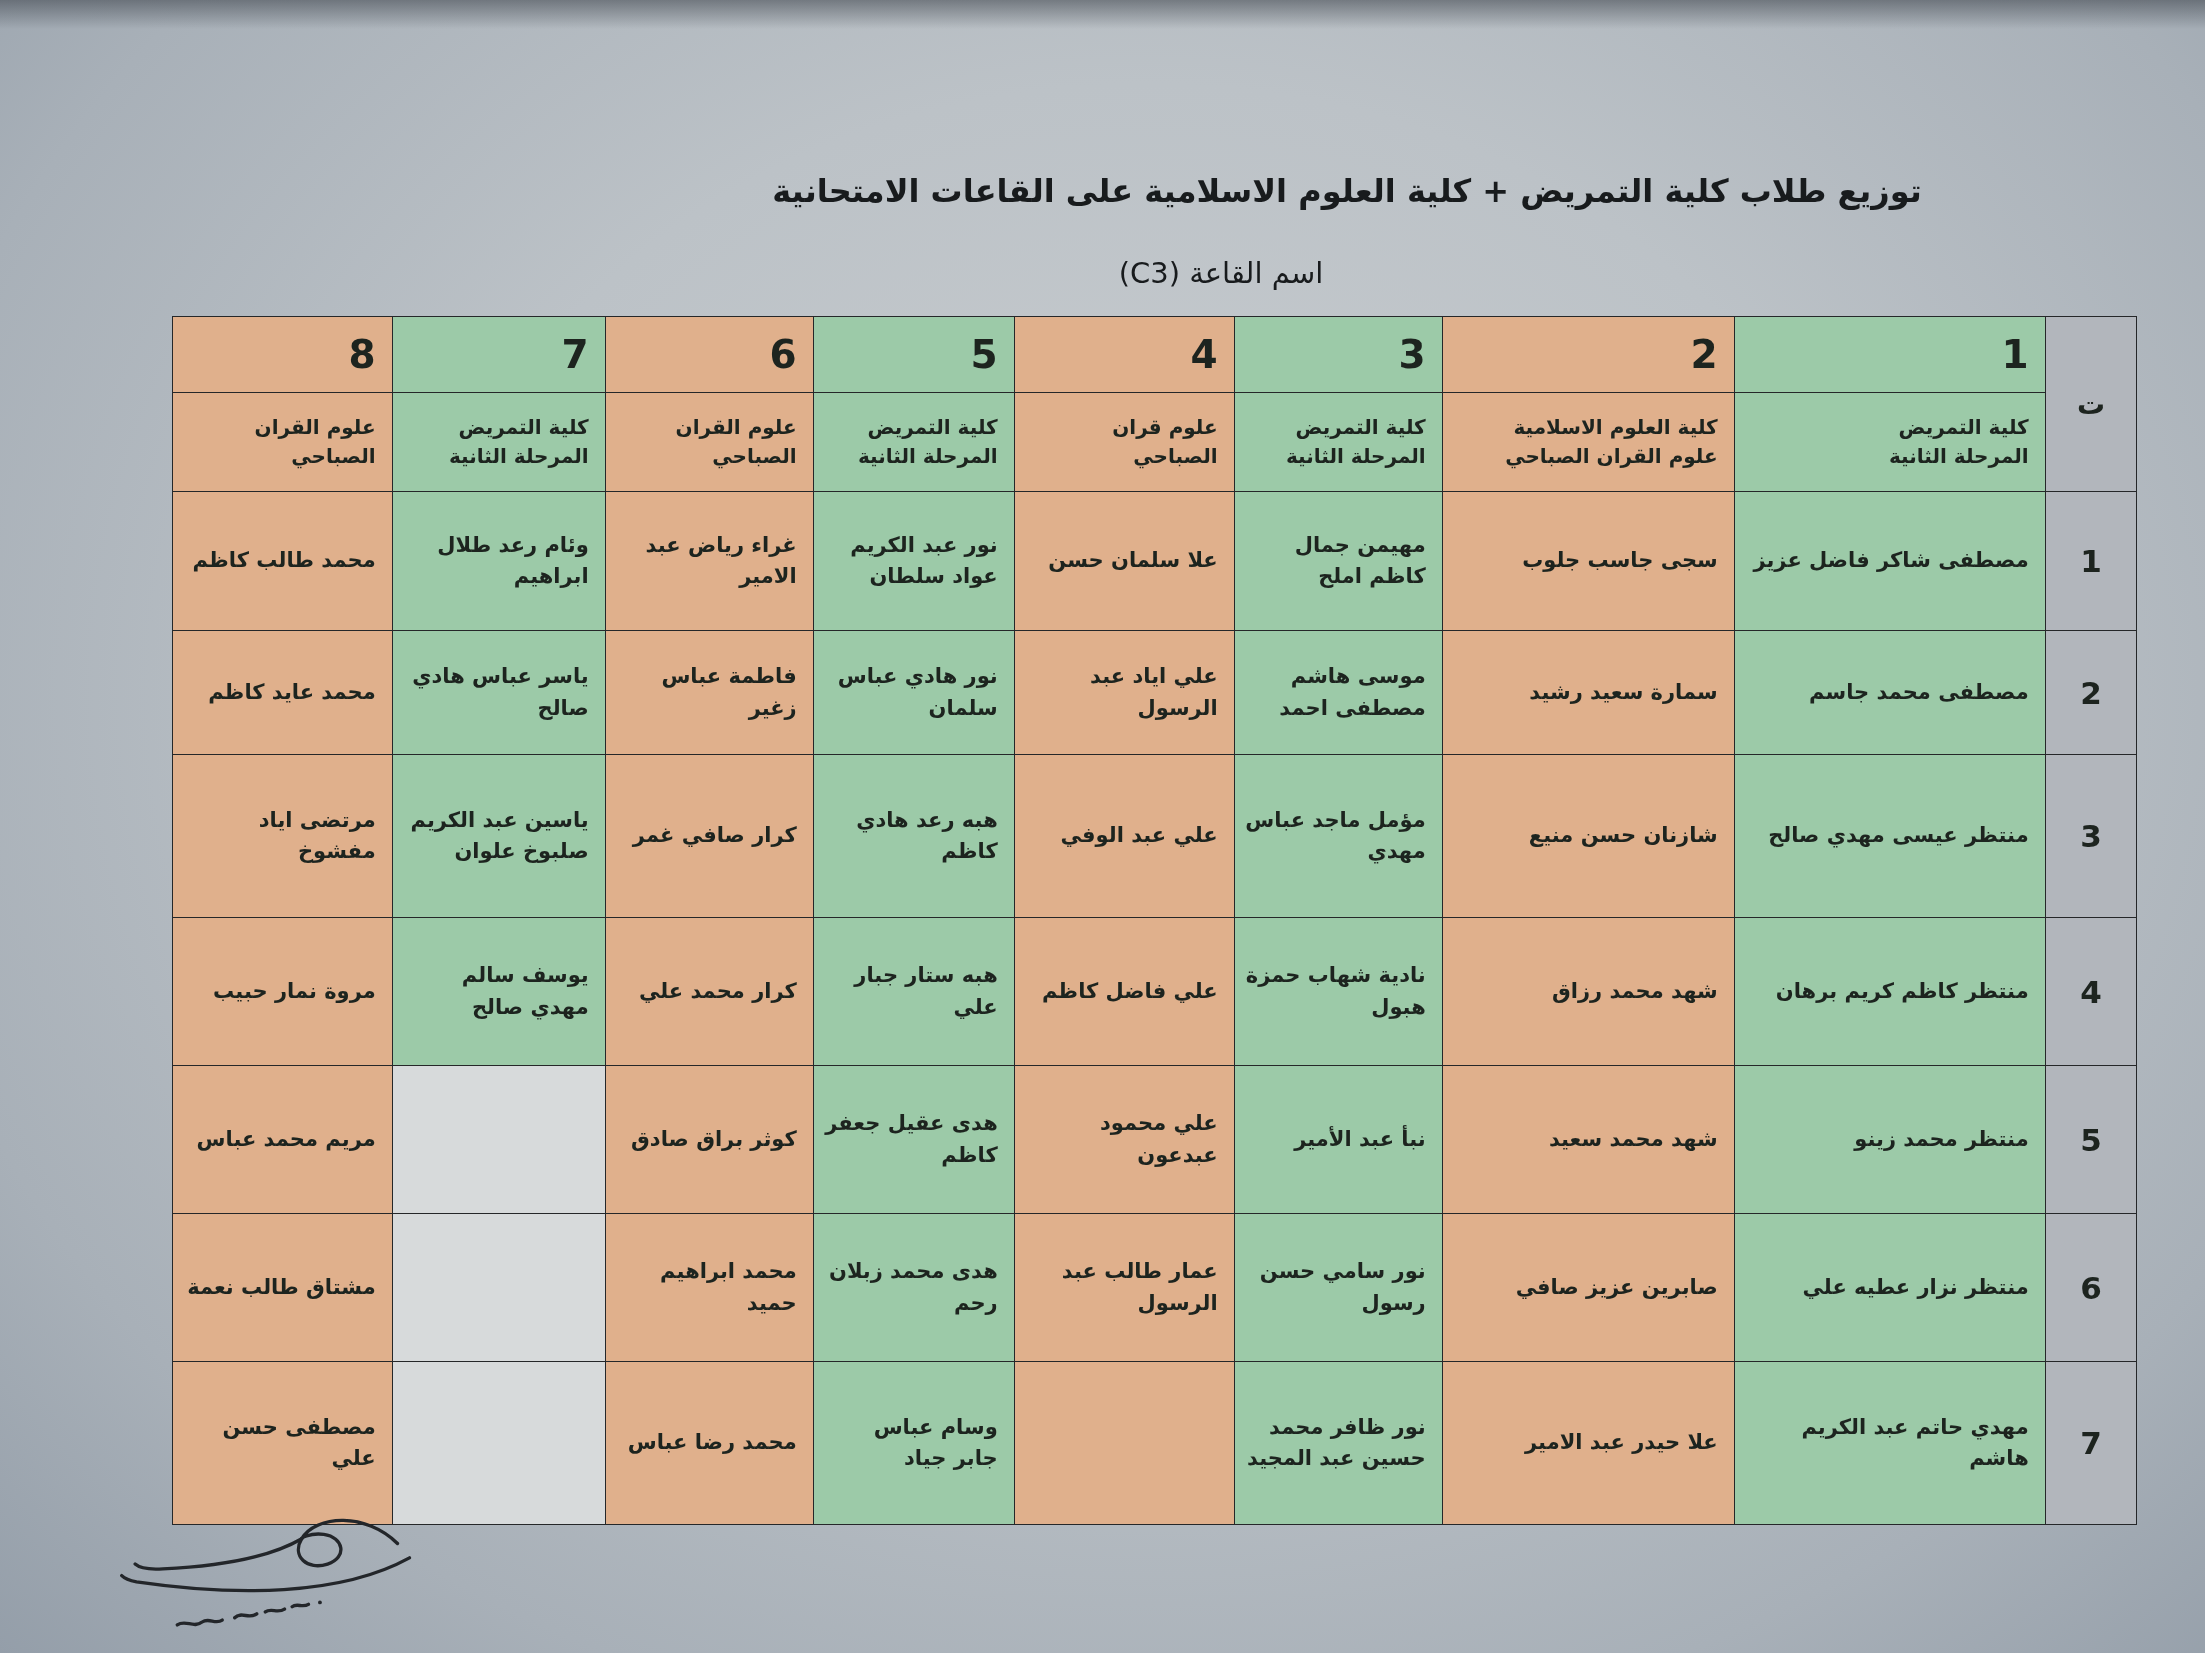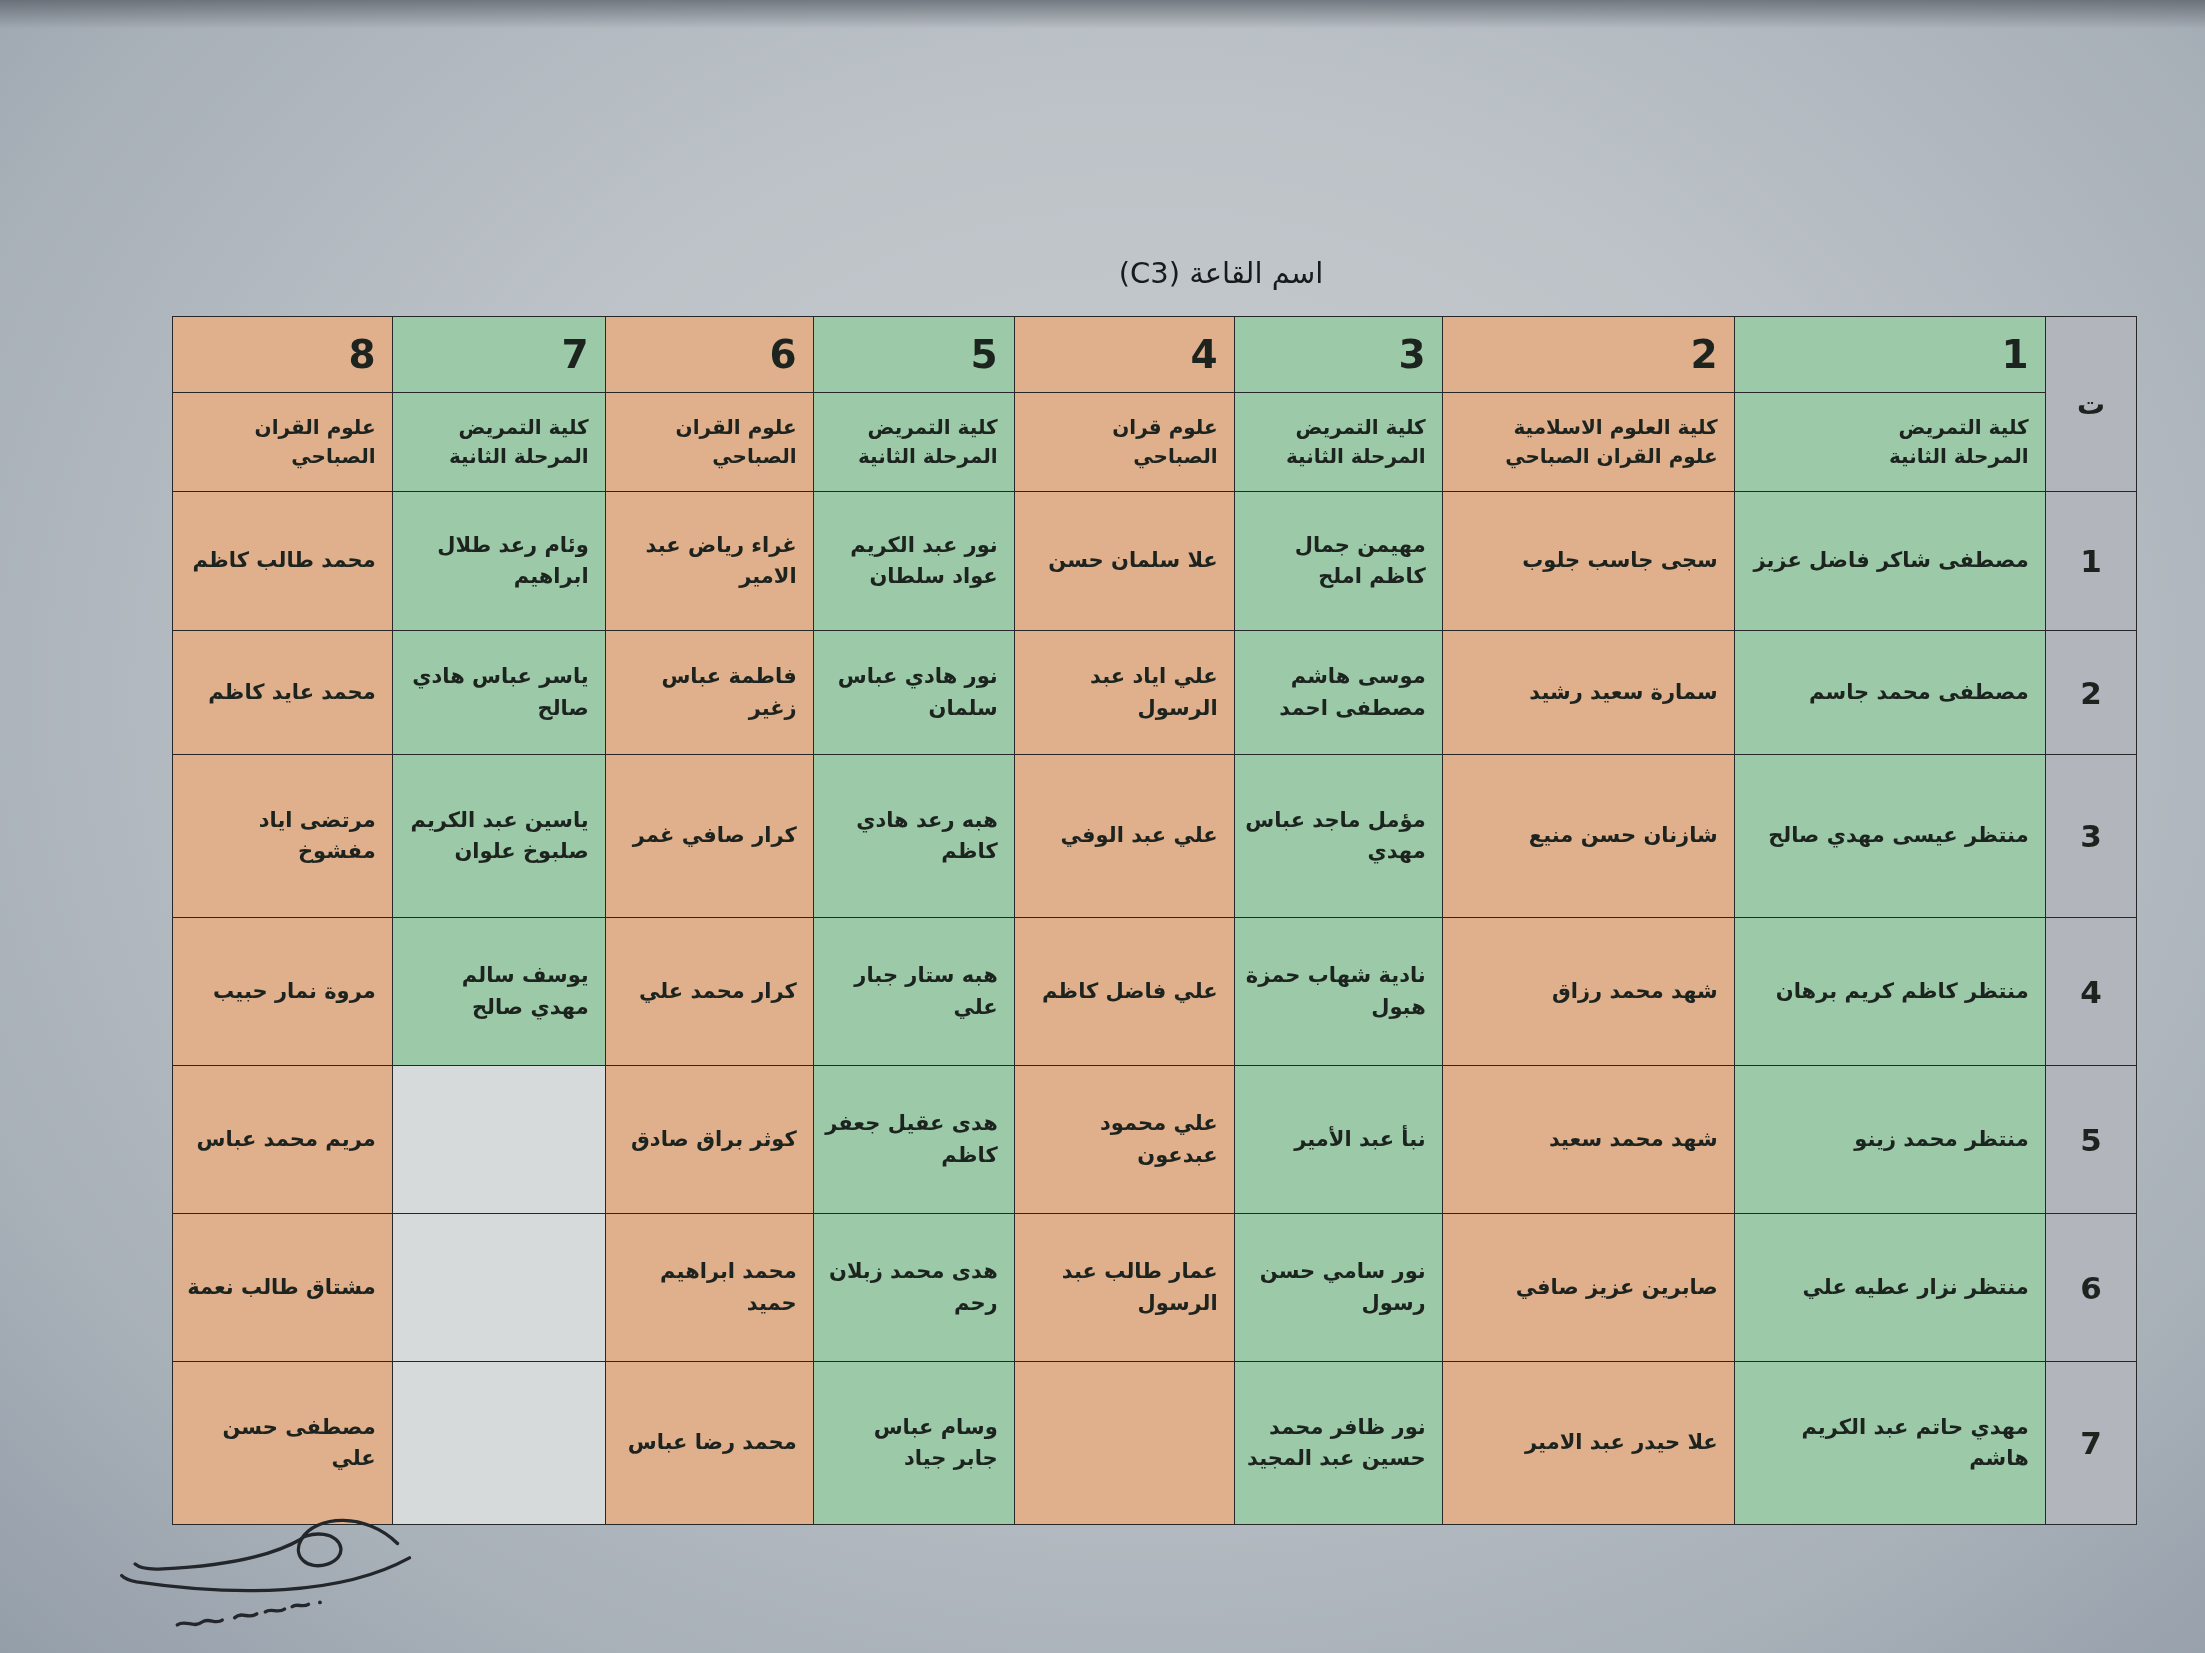--- a/index.html
+++ b/index.html
@@ -42,20 +42,21 @@
   .serial{text-align:center !important;font-size:31px;padding:3.8px !important;}
   th.serial-head{font-size:28px;text-align:center !important;}
   svg.signature{position:absolute;left:91px;top:1498px;}
 </style>
 </head>
 <body>
 
 <div class="page">
   <div class="top-shade"></div>
 
+  <div class="title">توزيع طلاب كلية التمريض + كلية العلوم الاسلامية على القاعات الامتحانية</div>
   <div class="subtitle">اسم القاعة (C3)</div>
 
   <table class="grid">
       <colgroup>
         <col style="width: 91px;">
         <col style="width: 311px;">
         <col style="width: 292px;">
         <col style="width: 208px;">
         <col style="width: 220px;">
         <col style="width: 201px;">

